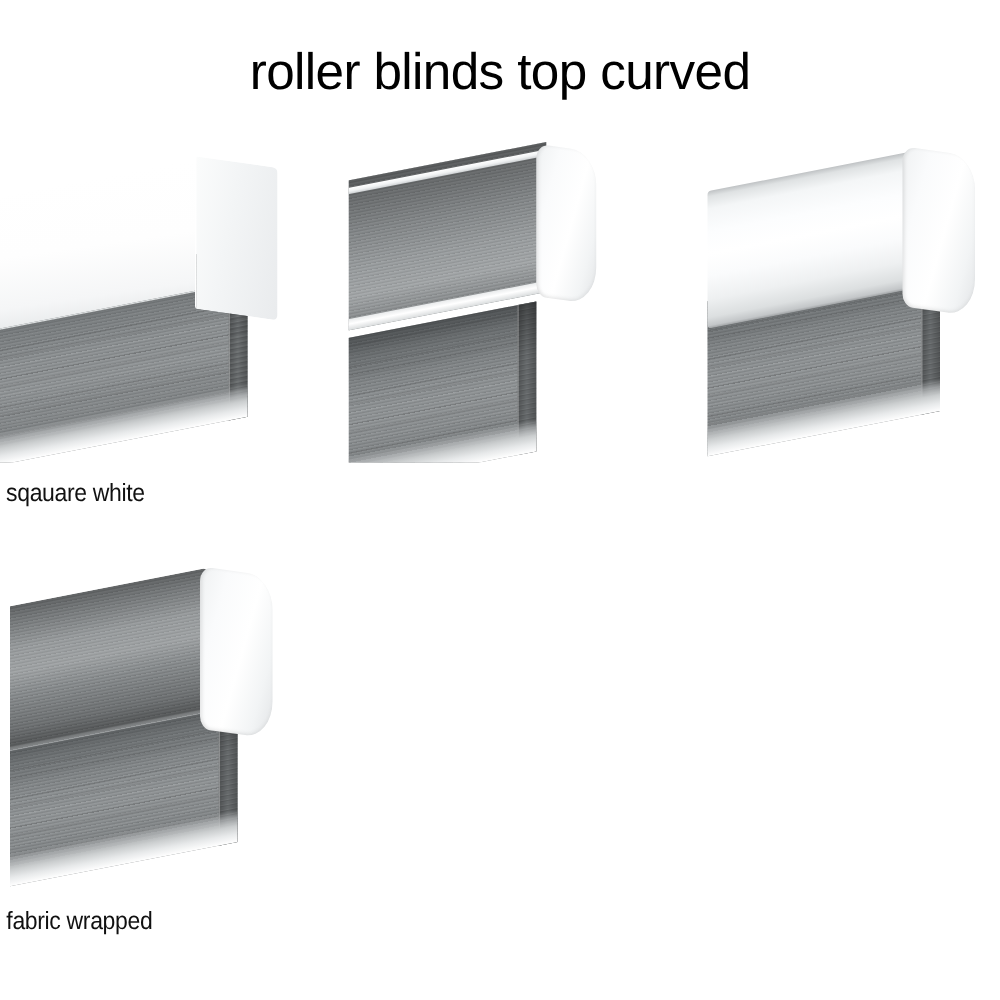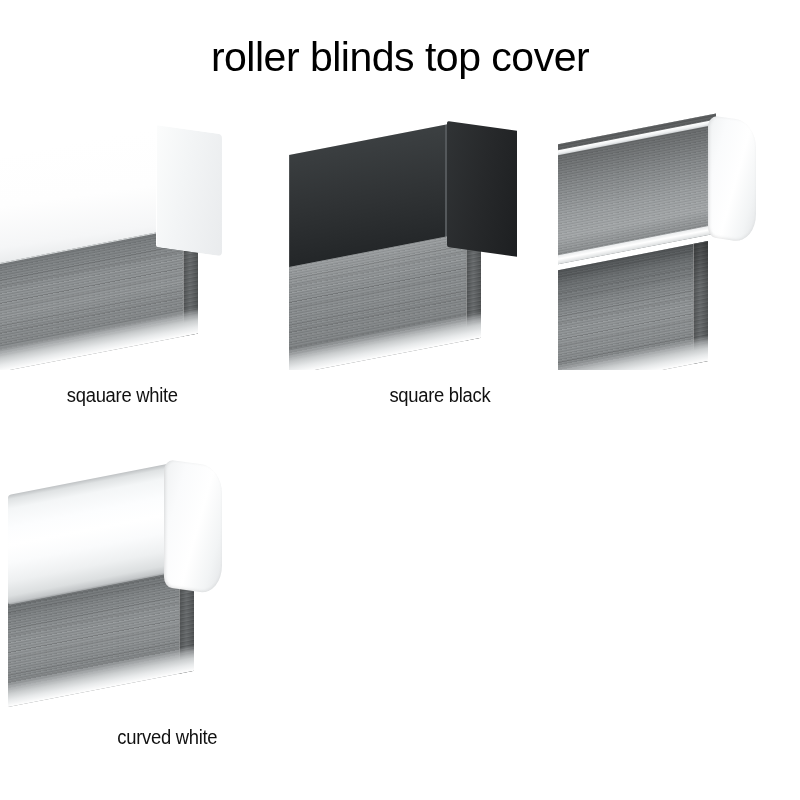--- a/index.html
+++ b/index.html
@@ -107,60 +107,49 @@
 
   .t5 .fabric{left:8px;top:136px;width:186px;height:124px;}
   .t5 .cassette{left:8px;top:48px;width:162px;height:110px;}
   .t5 .cap{left:164px;top:12px;width:58px;height:128px;}
 
   .t6 .fabric{left:8px;top:146px;width:182px;height:116px;}
   .t6 .cassette{left:8px;top:38px;width:158px;height:116px;}
   .t6 .cap{left:160px;top:6px;width:58px;height:130px;}
 
   
-  figcaption{margin-top:14px;text-align:right;color:#111;}
+  figcaption{margin-top:14px;text-align:left;color:#111;}
   figcaption span{display:inline-block;font-size:20px;letter-spacing:-0.3px;transform:scaleX(0.92);transform-origin:center;white-space:nowrap;}
   .t1 figcaption{padding-right:55px;}
   .t3 figcaption{padding-right:22px;}
   .t4 figcaption{padding-right:12px;}
   .t5 figcaption{padding-right:16px;}
   .t6 figcaption{padding-right:6px;}
 </style>
 </head>
 <body>
 
 <div class="page">
-  <h1 class="title">roller blinds top cover</h1>
+  <h1 class="title">roller blinds top curved</h1>
 
   <div class="grid">
 
     <figure class="tile t1">
       <div class="scene">
         <div class="fabric">
           <div class="fabric-edge"></div>
           <div class="rail"></div>
         </div>
         <div class="cassette front-white"></div>
         <div class="cap cap-white-sq"></div>
       </div>
       <figcaption><span>sqauare white</span></figcaption>
     </figure>
 
 
-    <figure class="tile t3">
-      <div class="scene">
-        <div class="fabric">
-          <div class="fabric-edge"></div>
-          <div class="rail"></div>
-        </div>
-        <div class="cassette front-black"></div>
-        <div class="cap cap-black-sq"></div>
-      </div>
-      <figcaption><span>square black</span></figcaption>
-    </figure>
 
     <figure class="tile t4">
       <div class="scene">
         <div class="fabric">
           <div class="fabric-edge"></div>
           <div class="rail"></div>
         </div>
         <div class="cassette front-fabric-insert">
           <div class="alu-top"></div>
           <div class="alu-bottom"></div>
@@ -171,18 +160,28 @@
 
     <figure class="tile t5">
       <div class="scene">
         <div class="fabric">
           <div class="fabric-edge"></div>
           <div class="rail"></div>
         </div>
         <div class="cassette front-curved-white"></div>
         <div class="cap cap-round"></div>
       </div>
-      <figcaption><span>curved white</span></figcaption>
     </figure>
 
+    <figure class="tile t6">
+      <div class="scene">
+        <div class="fabric">
+          <div class="fabric-edge"></div>
+          <div class="rail"></div>
+        </div>
+        <div class="cassette front-fabric-wrap"></div>
+        <div class="cap cap-round"></div>
+      </div>
+      <figcaption><span>fabric wrapped</span></figcaption>
+    </figure>
 
   </div>
 </div>
 
 </body></html>

